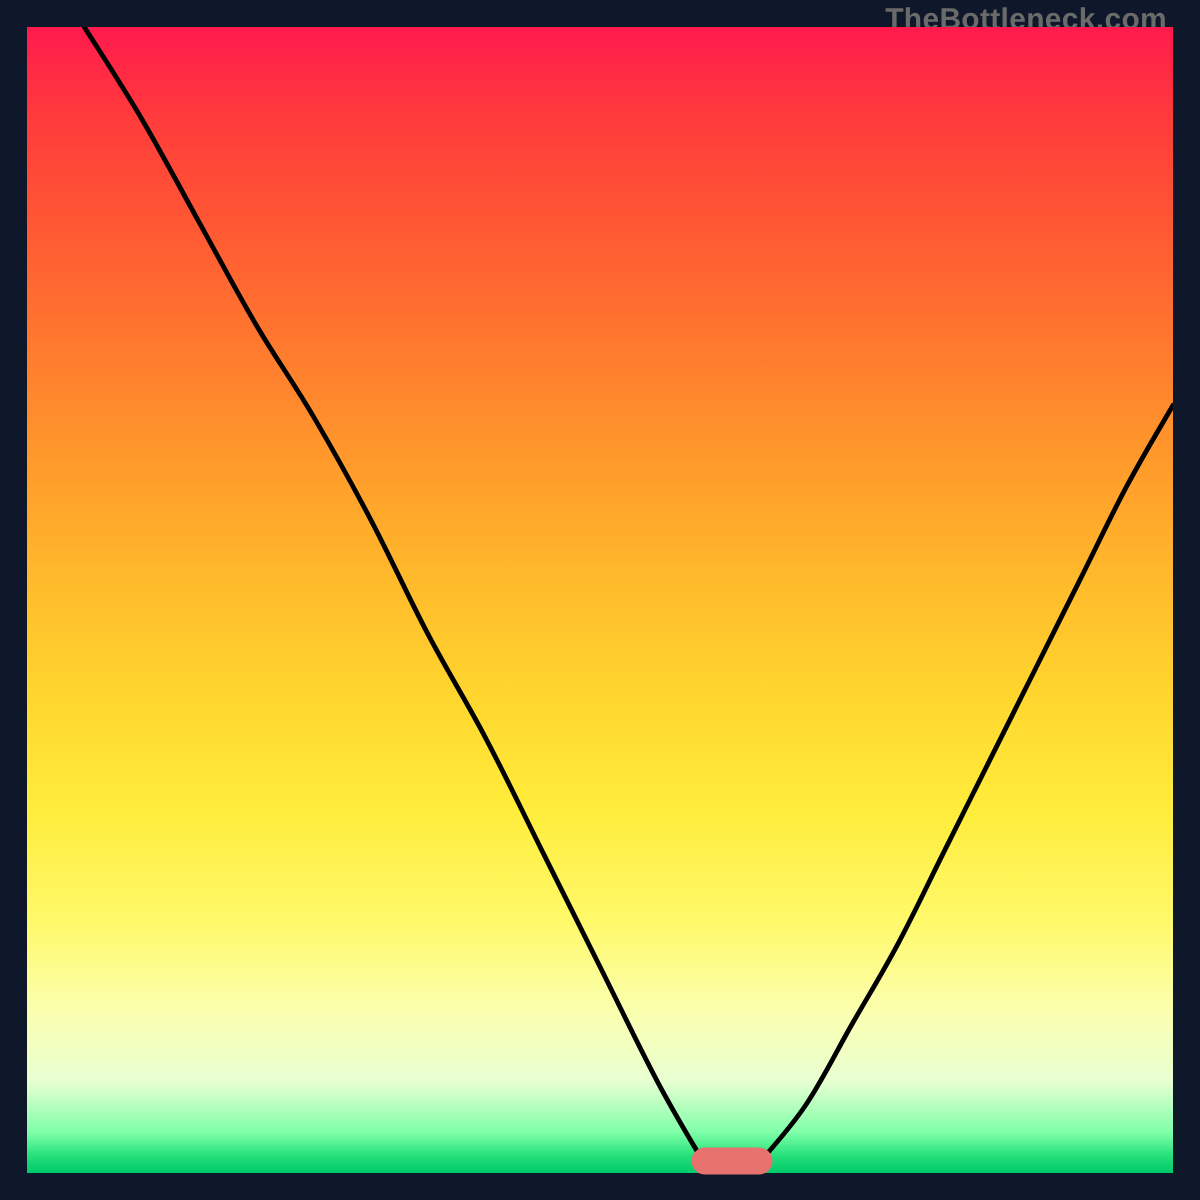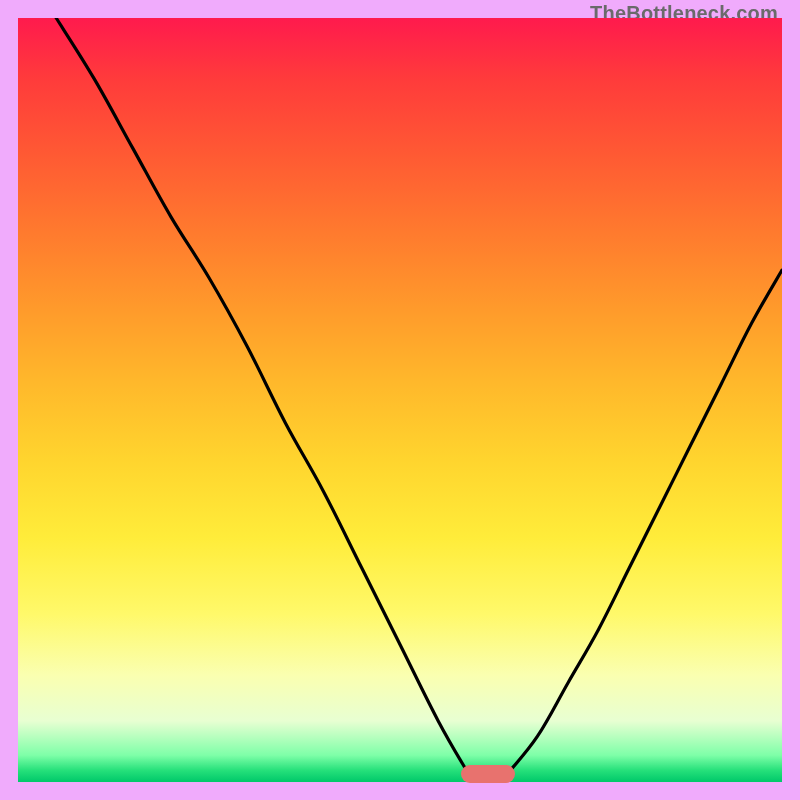--- a/index.html
+++ b/index.html
@@ -10,21 +10,21 @@
     background: #000;
     overflow: hidden;
     font-family: Arial, Helvetica, sans-serif;
   }
   .frame {
     position: absolute;
     left: 0;
     top: 0;
     width: 800px;
     height: 800px;
-    background: #f0abfc;
+    background: #0f172a;
   }
   .plot {
     position: absolute;
     left: 18px;
     top: 18px;
     width: 764px;
     height: 764px;
     background: linear-gradient(to bottom,
       #ff1a4d 0%,
       #ff3b3b 8%,

